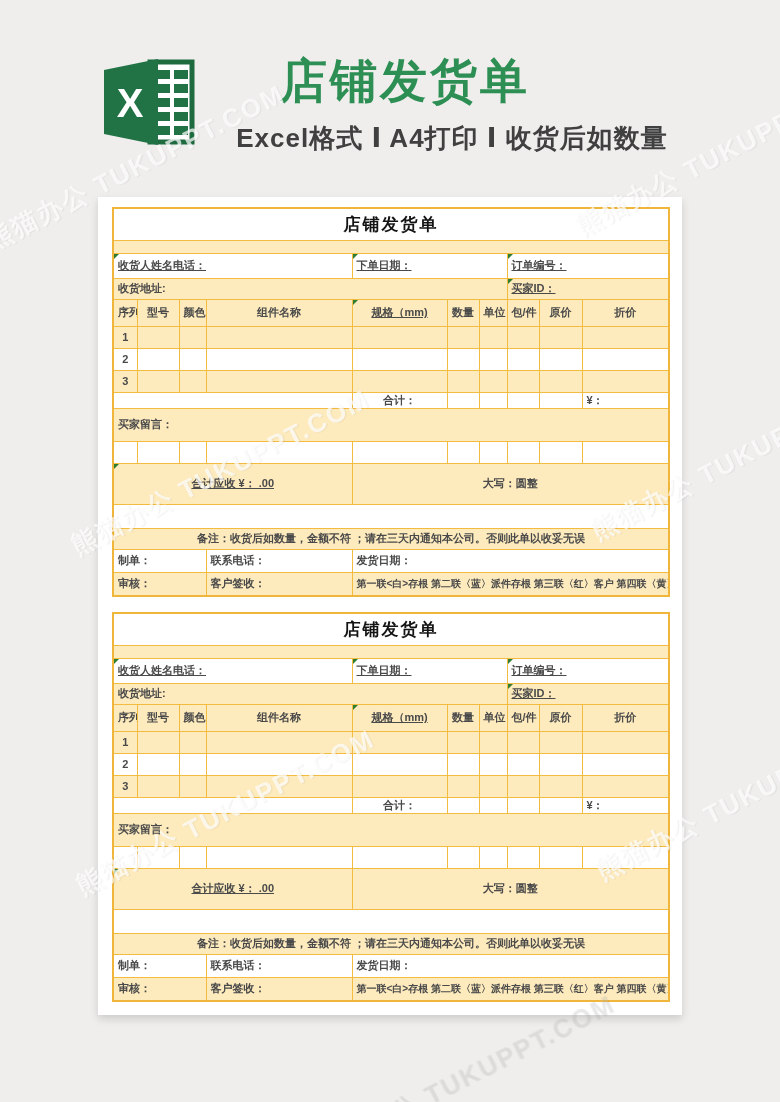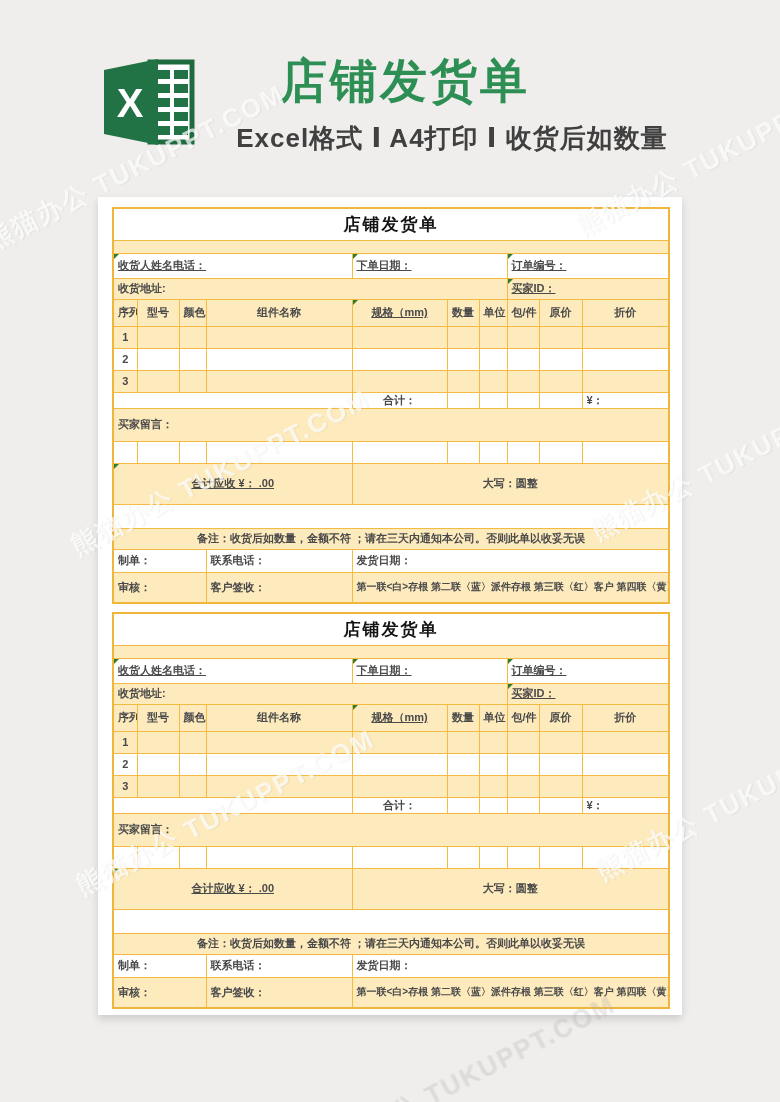--- a/index.html
+++ b/index.html
@@ -56,21 +56,21 @@
   tr.h-info2{height:21px}
   tr.h-cols{height:27px}
   tr.h-r{height:22px}
   tr.h-total{height:14px}
   tr.h-msg{height:33px}
   tr.h-empty{height:22px}
   tr.h-due{height:41px}
   tr.h-gap{height:24px}
   tr.h-note{height:21px}
   tr.h-maker{height:23px}
-  tr.h-audit{height:31px}
+  tr.h-audit{height:24px}
 </style>
 </head>
 <body>
 
 <svg class="logo" viewBox="0 0 96 92">
   <rect x="50" y="6" width="42" height="80" fill="#ffffff" stroke="#1f6b40" stroke-width="5"></rect>
   <g fill="#217346">
     <rect x="56" y="14" width="14" height="9"></rect>
       <rect x="74" y="14" width="14" height="9"></rect>
     <rect x="56" y="28" width="14" height="9"></rect>

